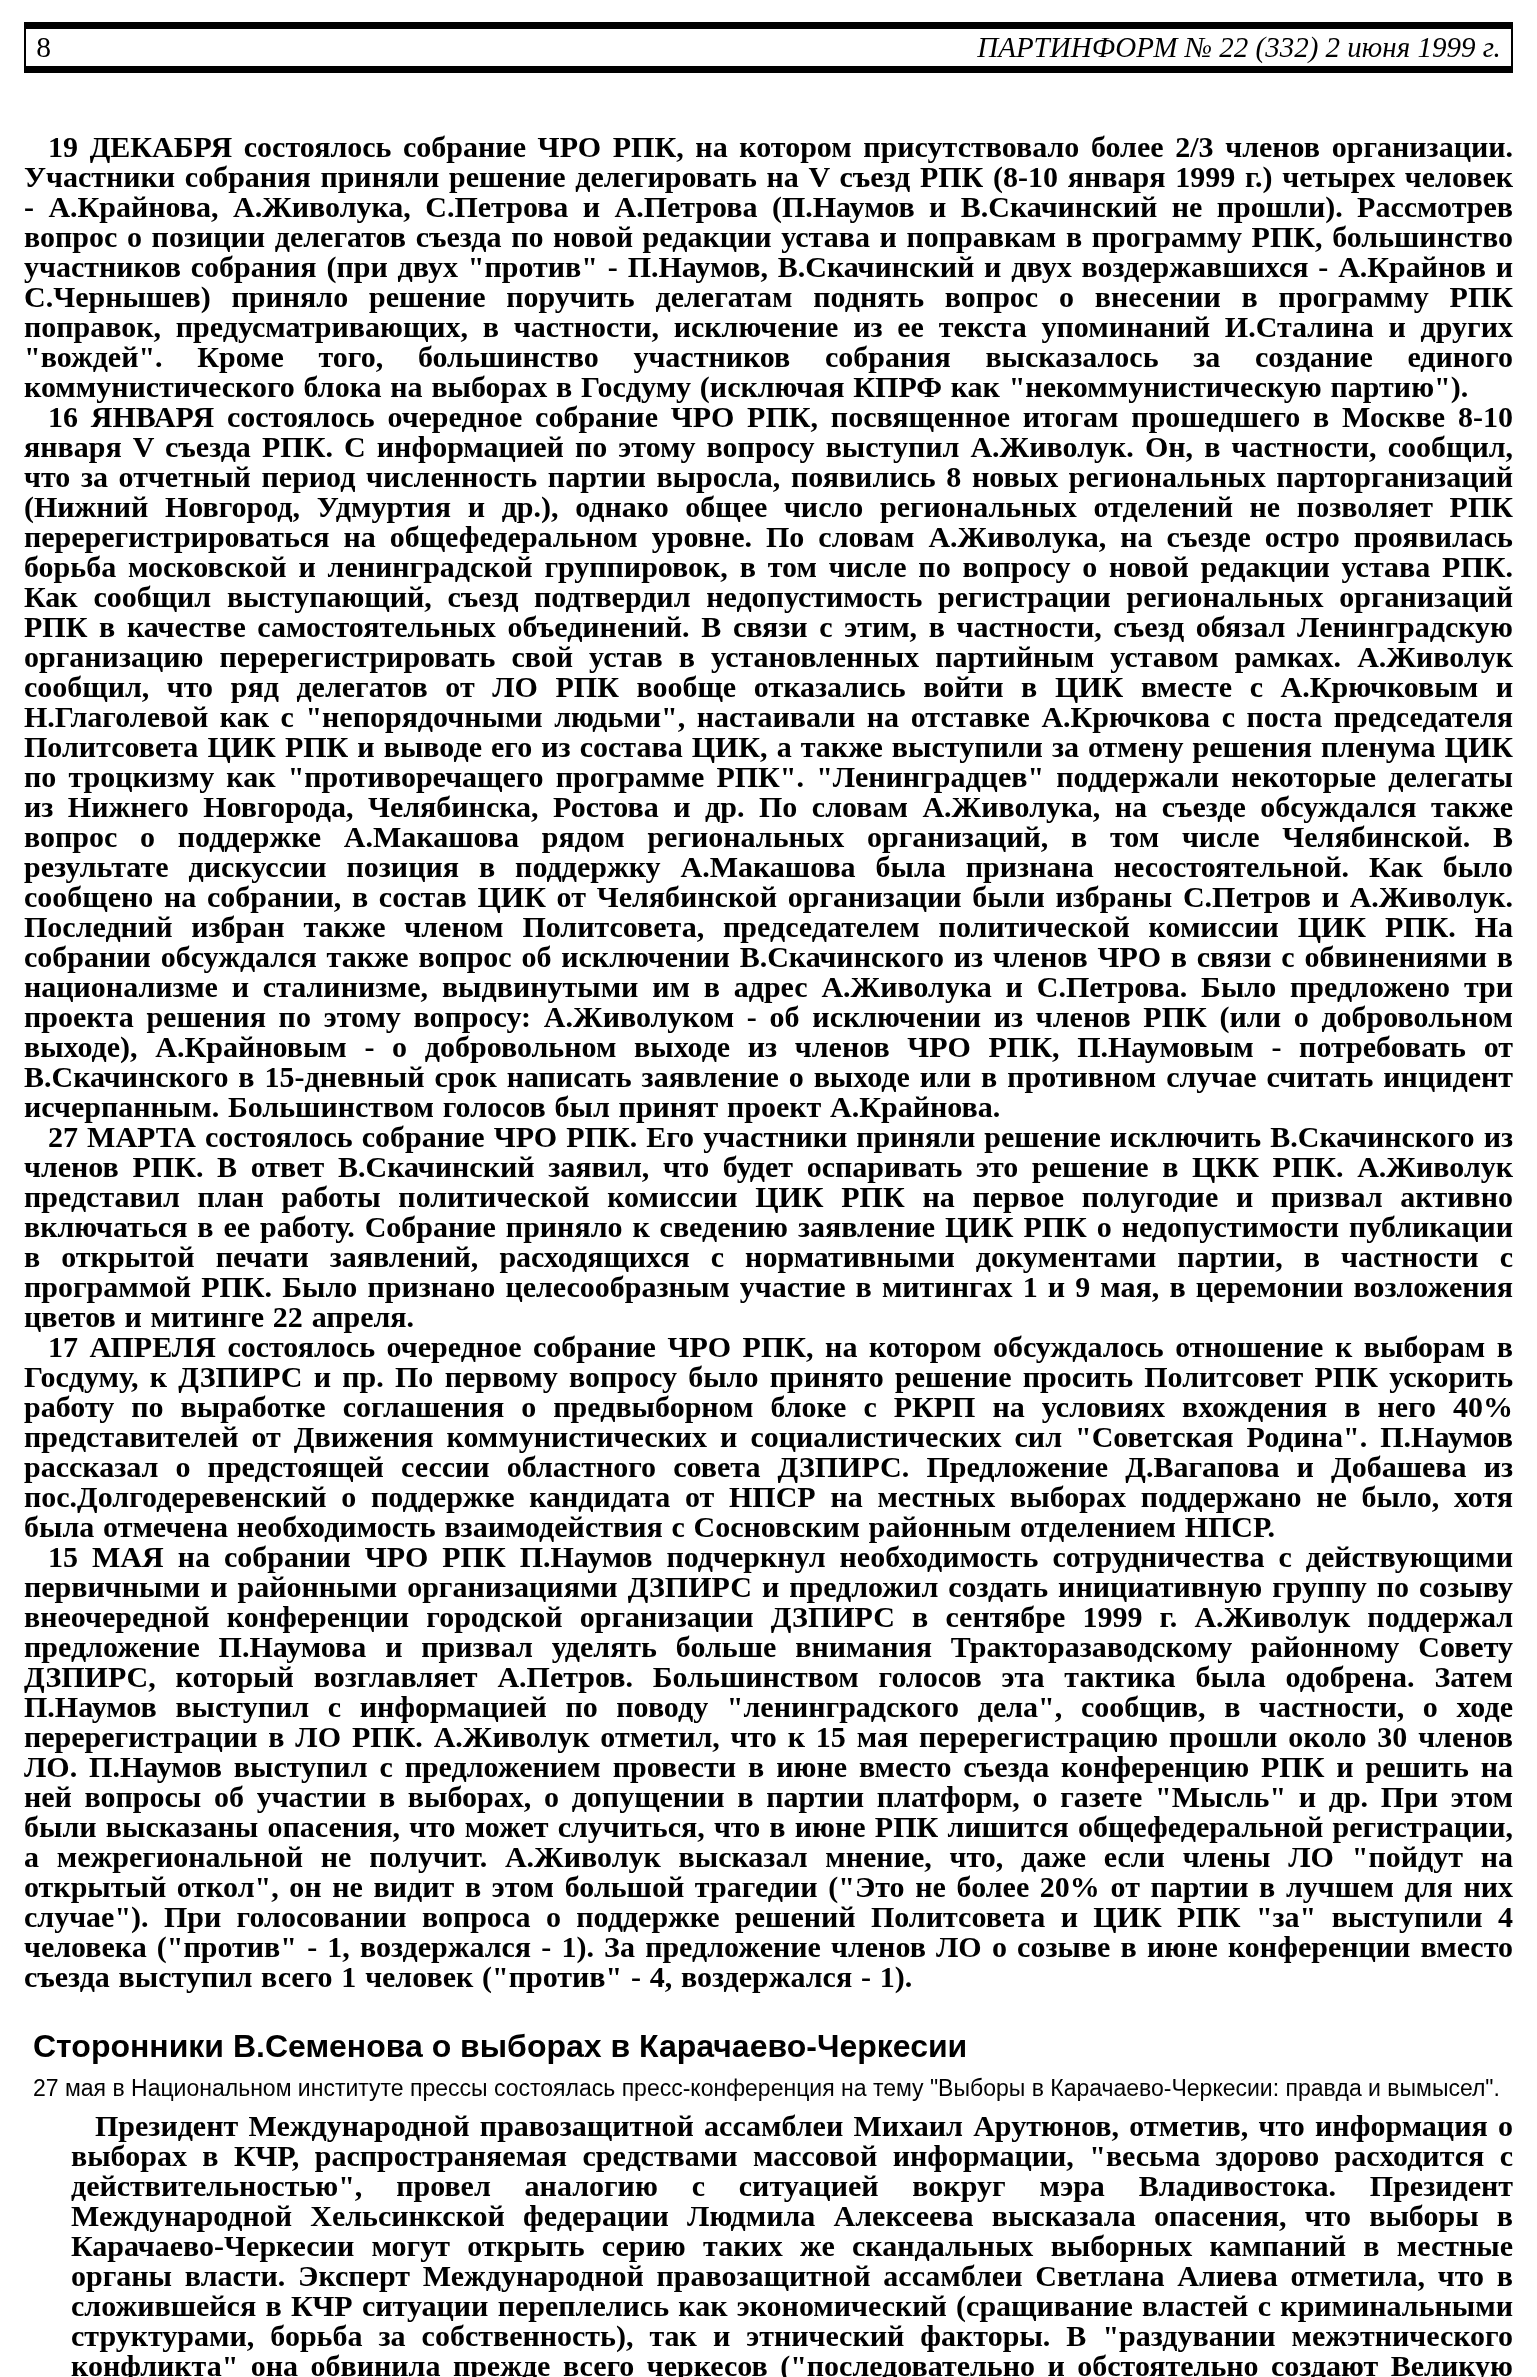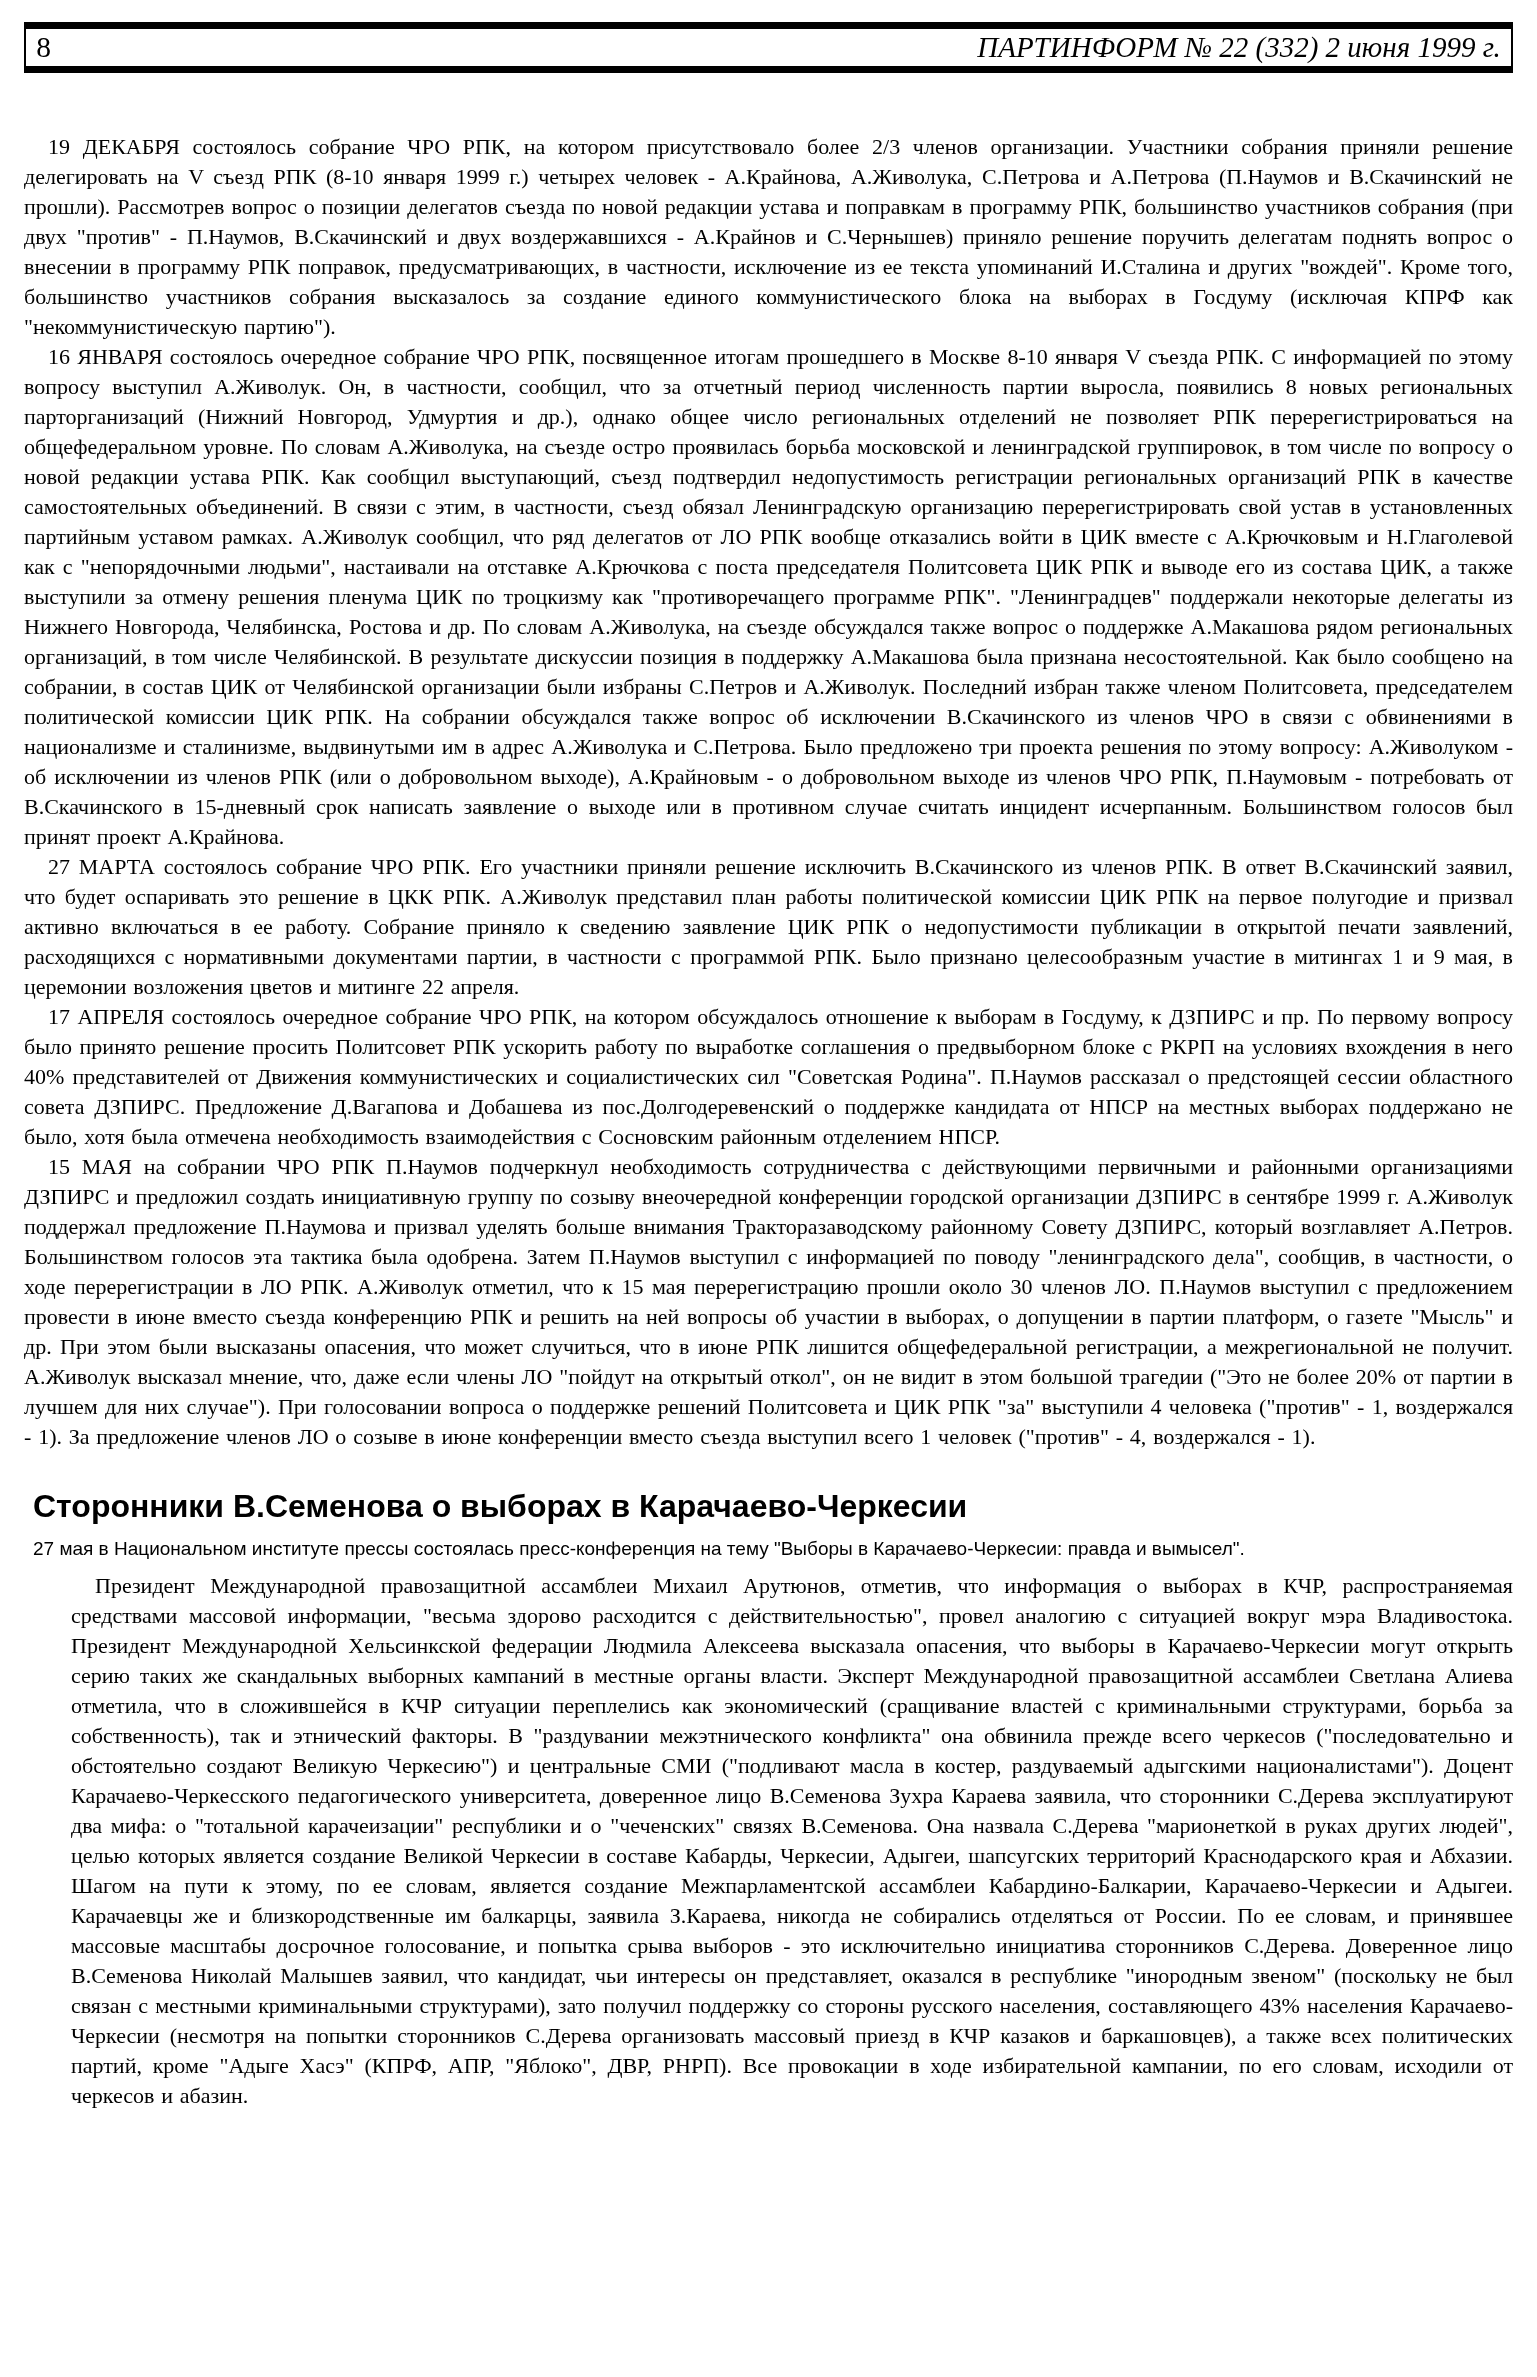--- a/index.html
+++ b/index.html
@@ -34,41 +34,41 @@
   }
   .journal {
     font-style: italic;
     font-size: 29px;
     line-height: 1;
     white-space: nowrap;
   }
   .chronicle { margin-top: 59px; }
   .body-para {
     font-family: "Liberation Serif", serif;
-    font-weight: normal;
-    font-size: 22px;
+    font-weight: bold;
+    font-size: 30px;
     line-height: 30px;
     text-align: justify;
     text-align-last: left;
     text-indent: 24px;
     margin: 0;
     word-spacing: 1.3px;
   }
   .article { margin-top: 37px; }
   .art-title {
     font-family: "Liberation Sans", sans-serif;
     font-weight: bold;
     font-size: 32px;
     line-height: 1.1;
     margin: 0 0 6.4px 9px;
   }
   .intro {
     font-family: "Liberation Sans", sans-serif;
     font-weight: normal;
-    font-size: 19px;
+    font-size: 23px;
     line-height: 35px;
     text-align: justify;
     text-align-last: left;
     text-indent: 9px;
     margin: 0;
   }
   .art-body { margin-top: 5.1px; margin-left: 47px; }
 </style>
 </head>
 <body>

